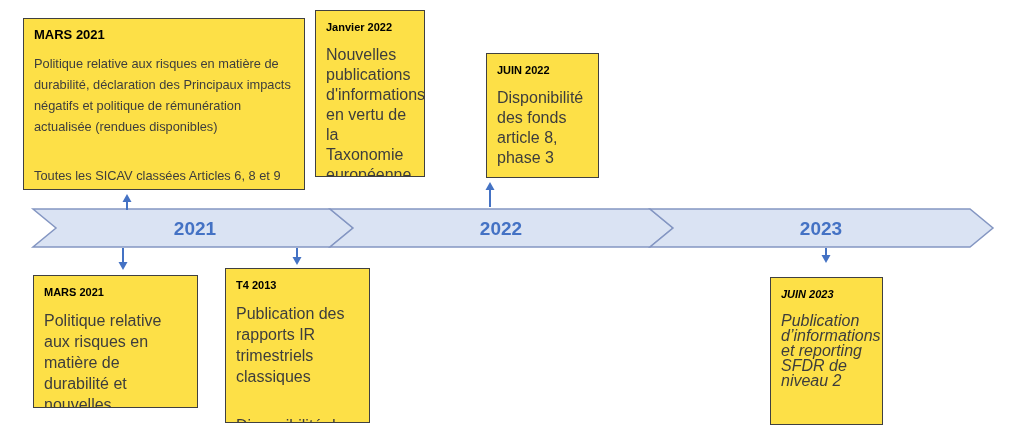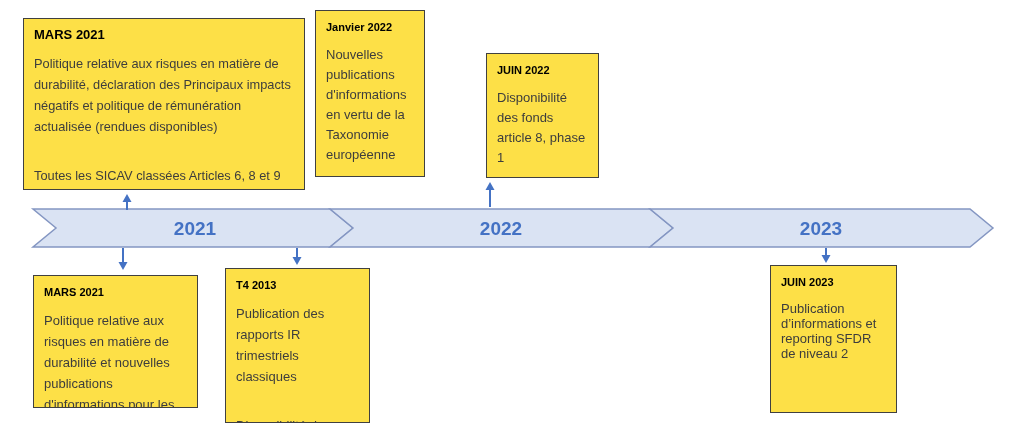--- a/index.html
+++ b/index.html
@@ -37,36 +37,36 @@
   }
   .card-title {
     font-weight: bold;
     color: #000000;
     font-size: 11px;
     line-height: 18px;
     margin: 0 0 9px 0;
   }
   .card-body {
     color: #3d3d3d;
-    font-size: 13px;
+    font-size: 16px;
     line-height: 20px;
     margin: 0;
   }
   .card-body + .card-body { margin-top: 28px; }
   
   #card-mars-2021-top { left: 23px; top: 18px; width: 282px; height: 172px; }
   #card-mars-2021-top .card-title { font-size: 13px; }
   #card-mars-2021-top .card-body { font-size: 12.8px; line-height: 21px; }
   #card-janvier-2022 { left: 315px; top: 10px; width: 110px; height: 167px; }
   #card-juin-2022 { left: 440px; top: 53px; width: 113px; height: 125px; margin-left: 46px; }
   #card-mars-2021-bottom { left: 33px; top: 275px; width: 165px; height: 133px; }
   #card-mars-2021-bottom .card-body { line-height: 21px; }
   #card-t4-2021 { left: 225px; top: 268px; width: 145px; height: 155px; }
   #card-t4-2021 .card-body { line-height: 21px; }
-  #card-juin-2023 { left: 770px; top: 265px; width: 127px; height: 148px; }
+  #card-juin-2023 { left: 770px; top: 277px; width: 113px; height: 148px; font-style: italic; }
   #card-juin-2023 .card-body { line-height: 15px; margin-top: 10px; }
 </style>
 </head>
 <body>
 
 <div id="stage">
 
   <svg id="timeline-svg" width="1024" height="427" viewBox="0 0 1024 427">
 
     <polygon class="band" points="33,209 330,209 353,228 330,247 33,247 56,228"></polygon>
@@ -105,21 +105,21 @@
     <p class="card-body">Toutes les SICAV classées Articles 6, 8 et 9</p>
   </div>
 
   <div class="card" id="card-janvier-2022">
     <div class="card-title">Janvier 2022</div>
     <p class="card-body">Nouvelles publications d'informations en vertu de la Taxonomie européenne</p>
   </div>
 
   <div class="card" id="card-juin-2022">
     <div class="card-title">JUIN 2022</div>
-    <p class="card-body">Disponibilité des fonds article 8, phase 1</p>
+    <p class="card-body">Disponibilité des fonds article 8, phase 3</p>
   </div>
 
   <div class="card" id="card-mars-2021-bottom">
     <div class="card-title">MARS 2021</div>
     <p class="card-body">Politique relative aux risques en matière de durabilité et nouvelles publications d'informations pour les</p>
   </div>
 
   <div class="card" id="card-t4-2021">
     <div class="card-title">T4 2013</div>
     <p class="card-body">Publication des rapports IR trimestriels classiques</p>

